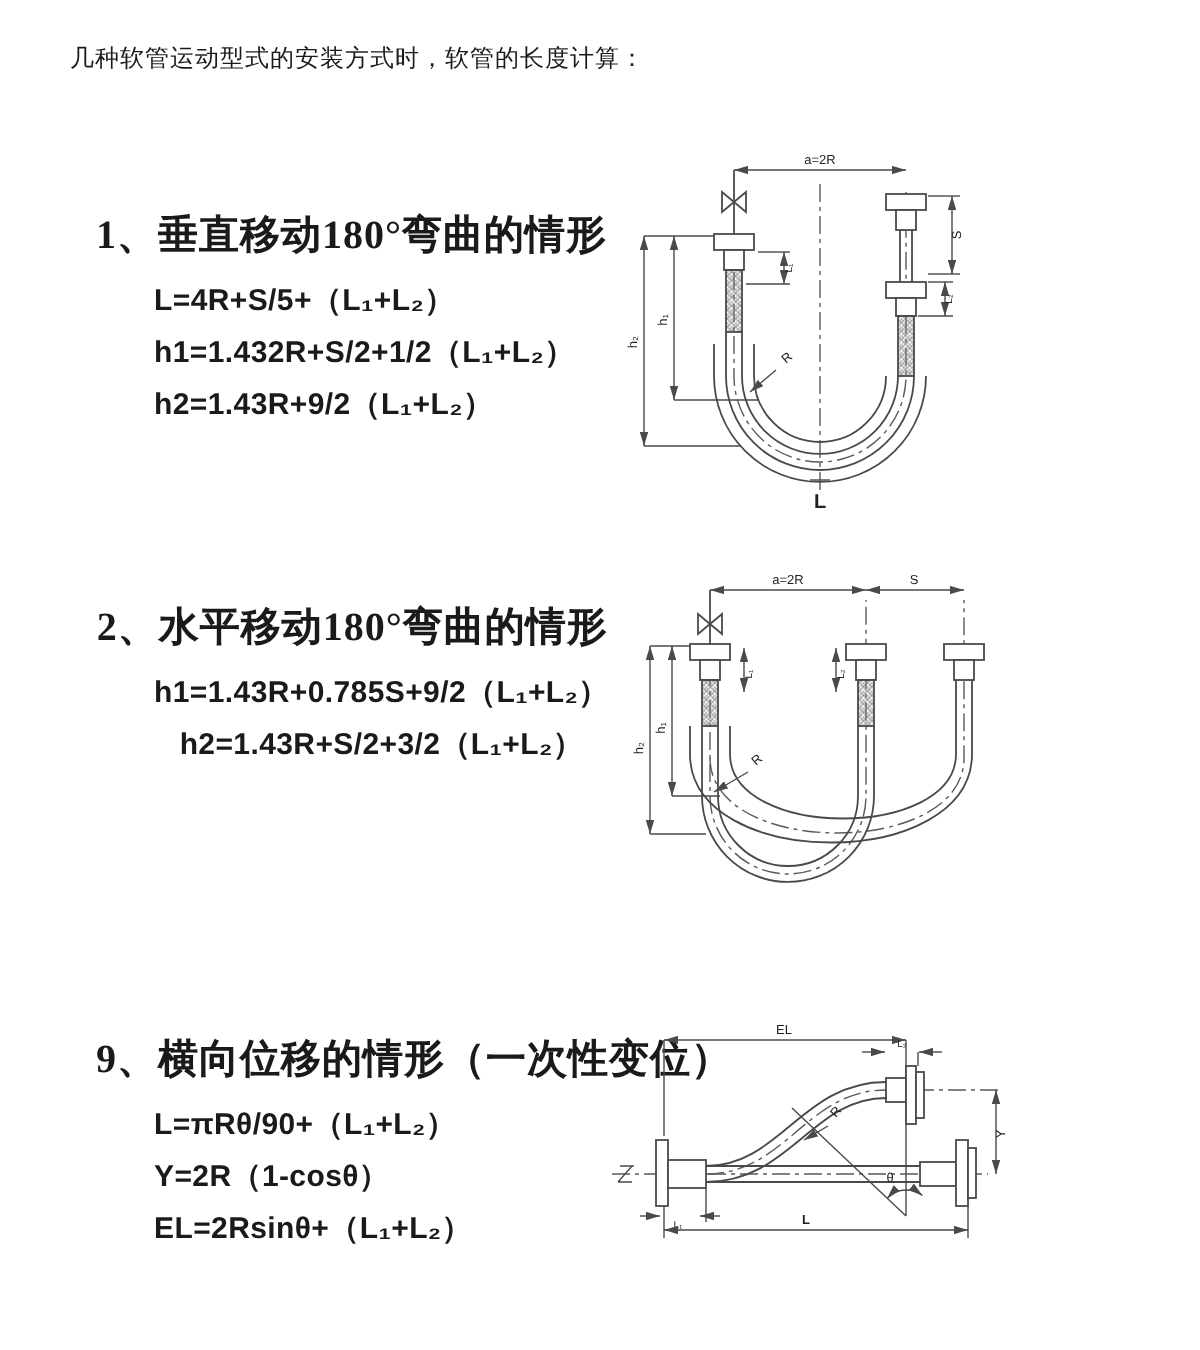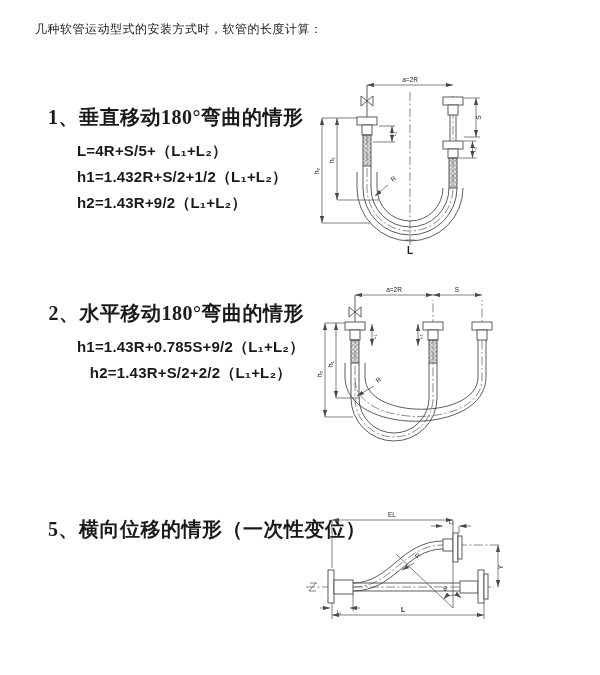--- a/index.html
+++ b/index.html
@@ -39,26 +39,31 @@
       <li>L=4R+S/5+（L₁+L₂）</li>
       <li>h1=1.432R+S/2+1/2（L₁+L₂）</li>
       <li>h2=1.43R+9/2（L₁+L₂）</li>
     </ul>
   </div>
 
   <div class="section" id="sec2">
     <div class="heading">2、水平移动180°弯曲的情形</div>
     <ul class="formulas">
       <li>h1=1.43R+0.785S+9/2（L₁+L₂）</li>
-      <li>h2=1.43R+S/2+2/2（L₁+L₂）</li>
+      <li>h2=1.43R+S/2+3/2（L₁+L₂）</li>
     </ul>
   </div>
 
   <div class="section" id="sec3">
-    <div class="heading">5、横向位移的情形（一次性变位）</div>
+    <div class="heading">9、横向位移的情形（一次性变位）</div>
+    <ul class="formulas">
+      <li>L=πRθ/90+（L₁+L₂）</li>
+      <li>Y=2R（1-cosθ）</li>
+      <li>EL=2Rsinθ+（L₁+L₂）</li>
+    </ul>
   </div>
 
   <div class="diag" id="diag1">
     <svg width="285" height="195" viewBox="0 0 285 195">
       <defs>
         <marker id="m1" viewBox="0 0 10 6" refX="10" refY="3" markerWidth="10" markerHeight="6" orient="auto-start-reverse">
           <path d="M0,0 L10,3 L0,6 Z" fill="#4a4a4a"></path>
         </marker>
         <pattern id="h1p" width="3" height="3" patternUnits="userSpaceOnUse" patternTransform="rotate(45)">
           <path d="M0,0 H3 M0,1.5 H3" stroke="#777" stroke-width="0.45"></path>

